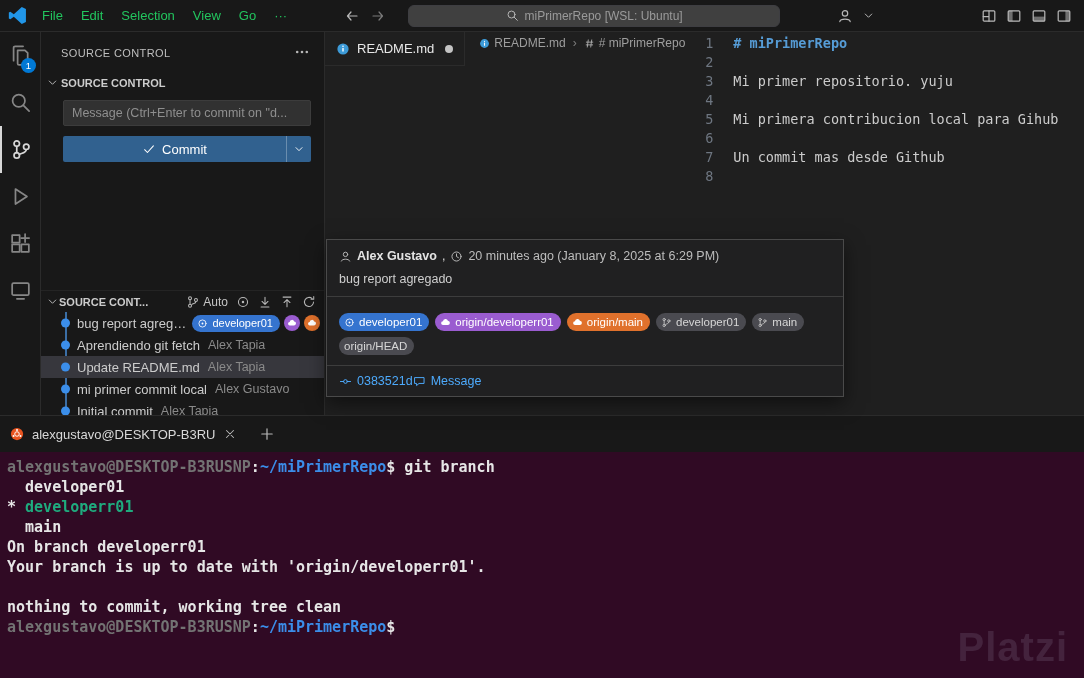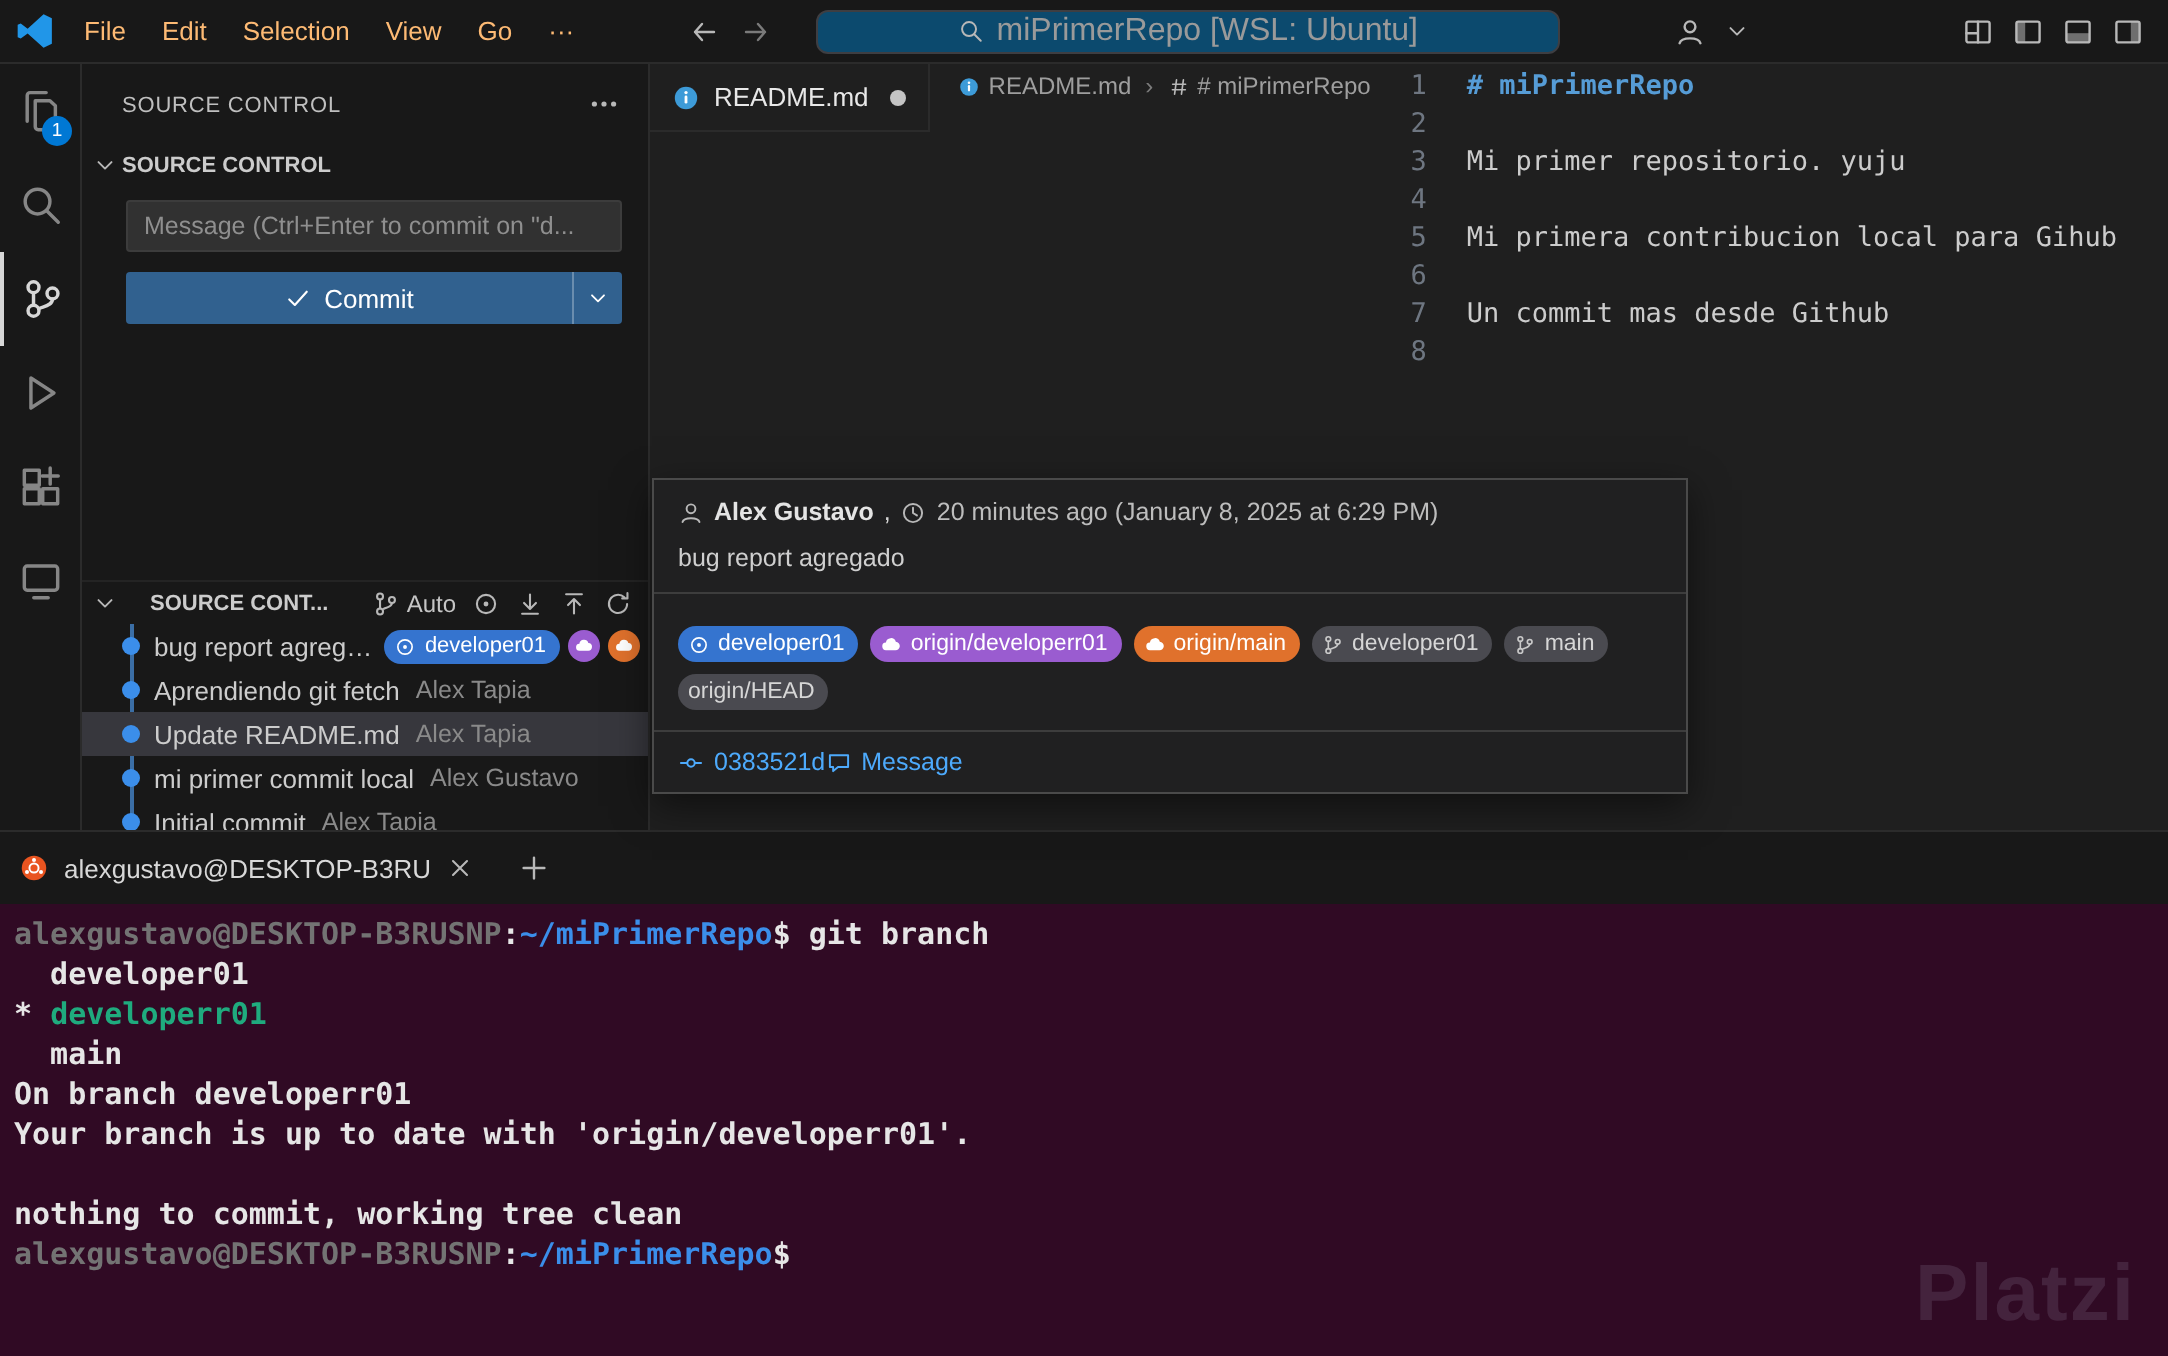--- a/index.html
+++ b/index.html
@@ -10,26 +10,26 @@
   .ic svg{display:block;width:16px;height:16px;}
   .ic.big svg{width:23px;height:23px;}
   .ic.sm svg{width:13px;height:13px;}
   .ic.xs svg{width:11px;height:11px;}
 
   
   .titlebar{position:absolute;top:0;left:0;right:0;height:32px;background:#181818;
     border-bottom:1px solid #2b2b2b;display:flex;align-items:center;z-index:20;}
   .vscode-logo{margin:0 6px 0 8px;}
   .vscode-logo svg{width:19px;height:19px;}
-  .menus{display:flex;align-items:center;color:#fdba74;}
+  .menus{display:flex;align-items:center;color:#22c55e;}
   .menus span{padding:0 9px;}
   .nav-arrows{display:flex;align-items:center;gap:10px;margin-left:48px;}
   .nav-arrows .dim{color:#7a7a7a;}
-  .searchbox{height:22px;width:372px;margin-left:22px;background:#0c4a6e;border:1px solid #3e3e42;
-    border-radius:6px;display:flex;align-items:center;justify-content:center;gap:6px;color:#9a9a9a;font-size:16px;}
+  .searchbox{height:22px;width:372px;margin-left:22px;background:#404040;border:1px solid #3e3e42;
+    border-radius:6px;display:flex;align-items:center;justify-content:center;gap:6px;color:#9a9a9a;font-size:12px;}
   .searchbox .ic svg{width:13px;height:13px;}
   .tb-right{margin-left:auto;display:flex;align-items:center;gap:9px;padding-right:12px;}
   .tb-right .gap{width:88px;}
 
   
   .main-area{position:absolute;top:32px;left:0;width:1084px;height:383px;display:flex;}
   .activitybar{width:41px;background:#181818;border-right:1px solid #2b2b2b;display:flex;flex-direction:column;}
   .act-item{height:47px;display:flex;align-items:center;justify-content:center;position:relative;color:#868686;}
   .act-item .ic{color:#868686;}
   .act-item.active{border-left:2px solid #d7d7d7;}
@@ -49,21 +49,21 @@
   .sb-commitbtn{position:absolute;top:104px;left:22px;width:248px;height:26px;background:#31618f;
     border-radius:2px;display:flex;align-items:stretch;color:#ffffff;}
   .cb-main{flex:1;display:flex;align-items:center;justify-content:center;gap:6px;}
   .cb-main .ic{color:#fff;}
   .cb-main .ic svg{width:14px;height:14px;}
   .cb-dd{width:25px;border-left:1px solid rgba(255,255,255,.28);display:flex;align-items:center;justify-content:center;}
   .cb-dd .ic{color:#fff;}
   .cb-dd .ic svg{width:12px;height:12px;}
 
   .graph-header{position:absolute;top:258px;left:0;right:0;height:22px;display:flex;align-items:center;
-    gap:16px;font-size:11px;font-weight:700;color:#cccccc;padding:0 8px 0 5px;border-top:1px solid #242424;}
+    gap:0;font-size:11px;font-weight:700;color:#cccccc;padding:0 8px 0 5px;border-top:1px solid #242424;}
   .gh-actions{margin-left:auto;display:flex;align-items:center;gap:8px;font-weight:400;font-size:12px;color:#c5c5c5;}
   .gh-auto{display:flex;align-items:center;gap:3px;}
   .gh-auto .ic svg,.gh-actions .ic svg{width:14px;height:14px;}
 
   .commits{position:absolute;top:280px;left:0;right:0;bottom:0;overflow:hidden;}
   .commits::before{content:"";position:absolute;left:24px;top:0;bottom:-12px;width:2px;background:#3b6ea5;}
   .commit-row{height:22px;display:flex;align-items:center;position:relative;padding-left:36px;padding-right:4px;
     font-size:13px;color:#cccccc;overflow:hidden;}
   .commit-row.selected{background:#37373d;}
   .commit-row::before{content:"";position:absolute;left:20px;top:50%;transform:translateY(-50%);

